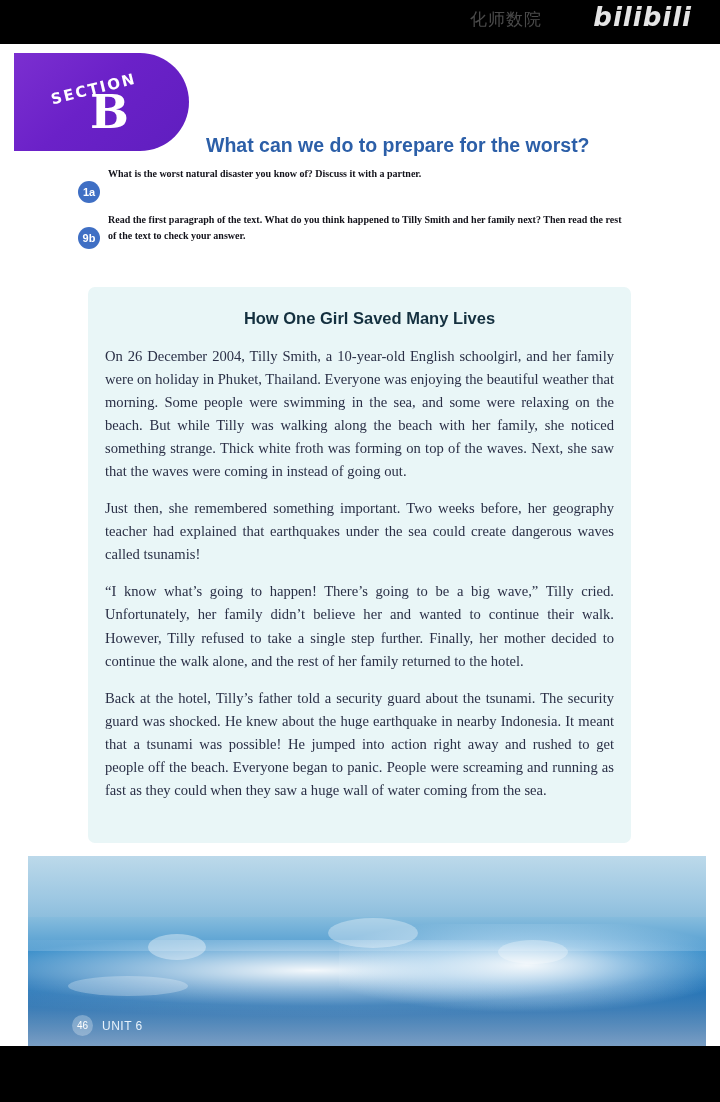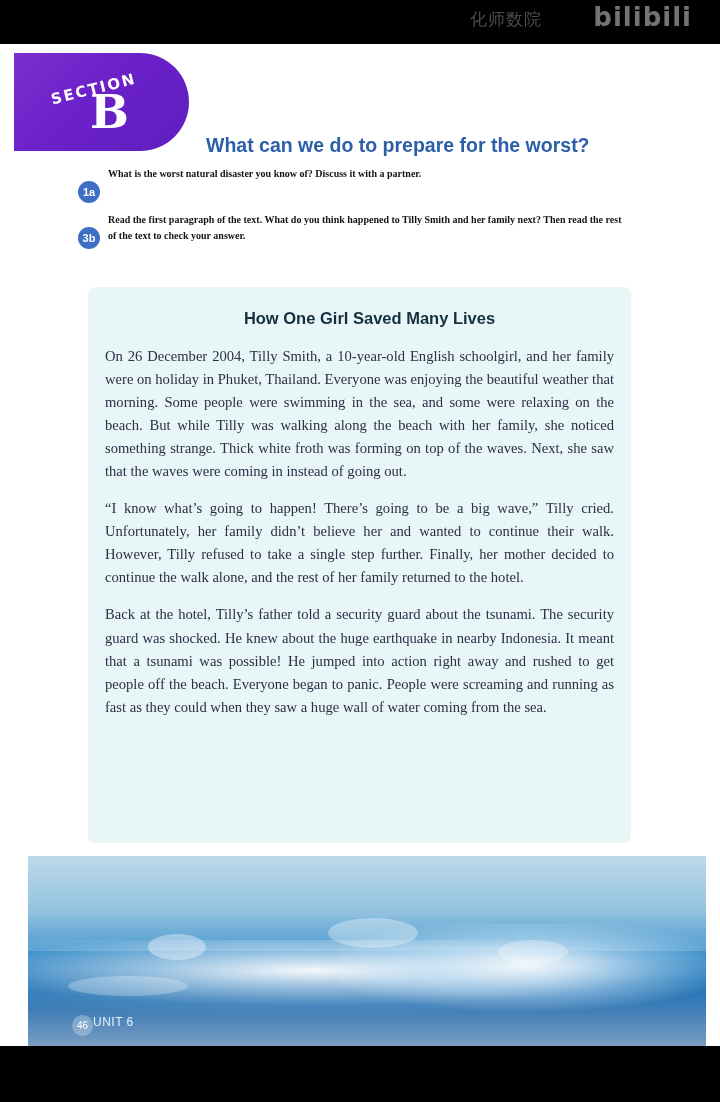--- a/index.html
+++ b/index.html
@@ -34,23 +34,24 @@
     letter-spacing: 1px;
     white-space: nowrap;
   }
   .wm-logo {
     position: absolute;
     right: 28px;
     top: 2px;
     font-family: "DejaVu Sans", sans-serif;
     font-size: 26px;
     font-weight: bold;
-    color: #737373;
+    color: #e5e5e5;
     letter-spacing: 1px;
     white-space: nowrap;
+    font-style: italic;
   }
 
   
   .page {
     position: absolute;
     left: 0;
     top: 44px;
     width: 720px;
     height: 1002px;
     background: #ffffff;
@@ -227,21 +228,22 @@
     border-radius: 50%;
     background: rgba(255,255,255,0.75);
   }
 
   
   .folio {
     position: absolute;
     left: 44px;
     bottom: 10px;
     display: flex;
-    align-items: flex-start;
+    align-items: center;
+    gap: 9px;
   }
   .folio-num {
     width: 21px; height: 21px;
     border-radius: 50%;
     background: rgba(255,255,255,0.28);
     color: #ffffff;
     font-family: "Liberation Sans", sans-serif;
     font-size: 10px;
     text-align: center;
     line-height: 21px;
@@ -280,28 +282,29 @@
     </div>
 
     <div class="section-heading">What can we do to prepare for the worst?</div>
 
     <div class="task task-1a">
       <div class="task-badge">1a</div>
       <div class="task-text">What is the worst natural disaster you know of? Discuss it with a partner.</div>
     </div>
 
     <div class="task task-1b">
-      <div class="task-badge">3b</div>
+      <div class="task-badge">9b</div>
       <div class="task-text">Read the first paragraph of the text. What do you think happened to Tilly Smith and her family next? Then read the rest of the text to check your answer.</div>
     </div>
 
     <div class="reading-box">
       <div class="reading-title">How One Girl Saved Many Lives</div>
       <div class="reading-body">
         <p>On 26 December 2004, Tilly Smith, a 10-year-old English schoolgirl, and her family were on holiday in Phuket, Thailand. Everyone was enjoying the beautiful weather that morning. Some people were swimming in the sea, and some were relaxing on the beach. But while Tilly was walking along the beach with her family, she noticed something strange. Thick white froth was forming on top of the waves. Next, she saw that the waves were coming in instead of going out.</p>
+        <p>Just then, she remembered something important. Two weeks before, her geography teacher had explained that earthquakes under the sea could create dangerous waves called tsunamis!</p>
         <p>“I know what’s going to happen! There’s going to be a big wave,” Tilly cried. Unfortunately, her family didn’t believe her and wanted to continue their walk. However, Tilly refused to take a single step further. Finally, her mother decided to continue the walk alone, and the rest of her family returned to the hotel.</p>
         <p>Back at the hotel, Tilly’s father told a security guard about the tsunami. The security guard was shocked. He knew about the huge earthquake in nearby Indonesia. It meant that a tsunami was possible! He jumped into action right away and rushed to get people off the beach. Everyone began to panic. People were screaming and running as fast as they could when they saw a huge wall of water coming from the sea.</p>
       </div>
     </div>
 
     <div class="photo">
       <div class="sea-sky"></div>
       <div class="sea-far"></div>
       <div class="sea-main"></div>
       <div class="wave-crest"></div>

